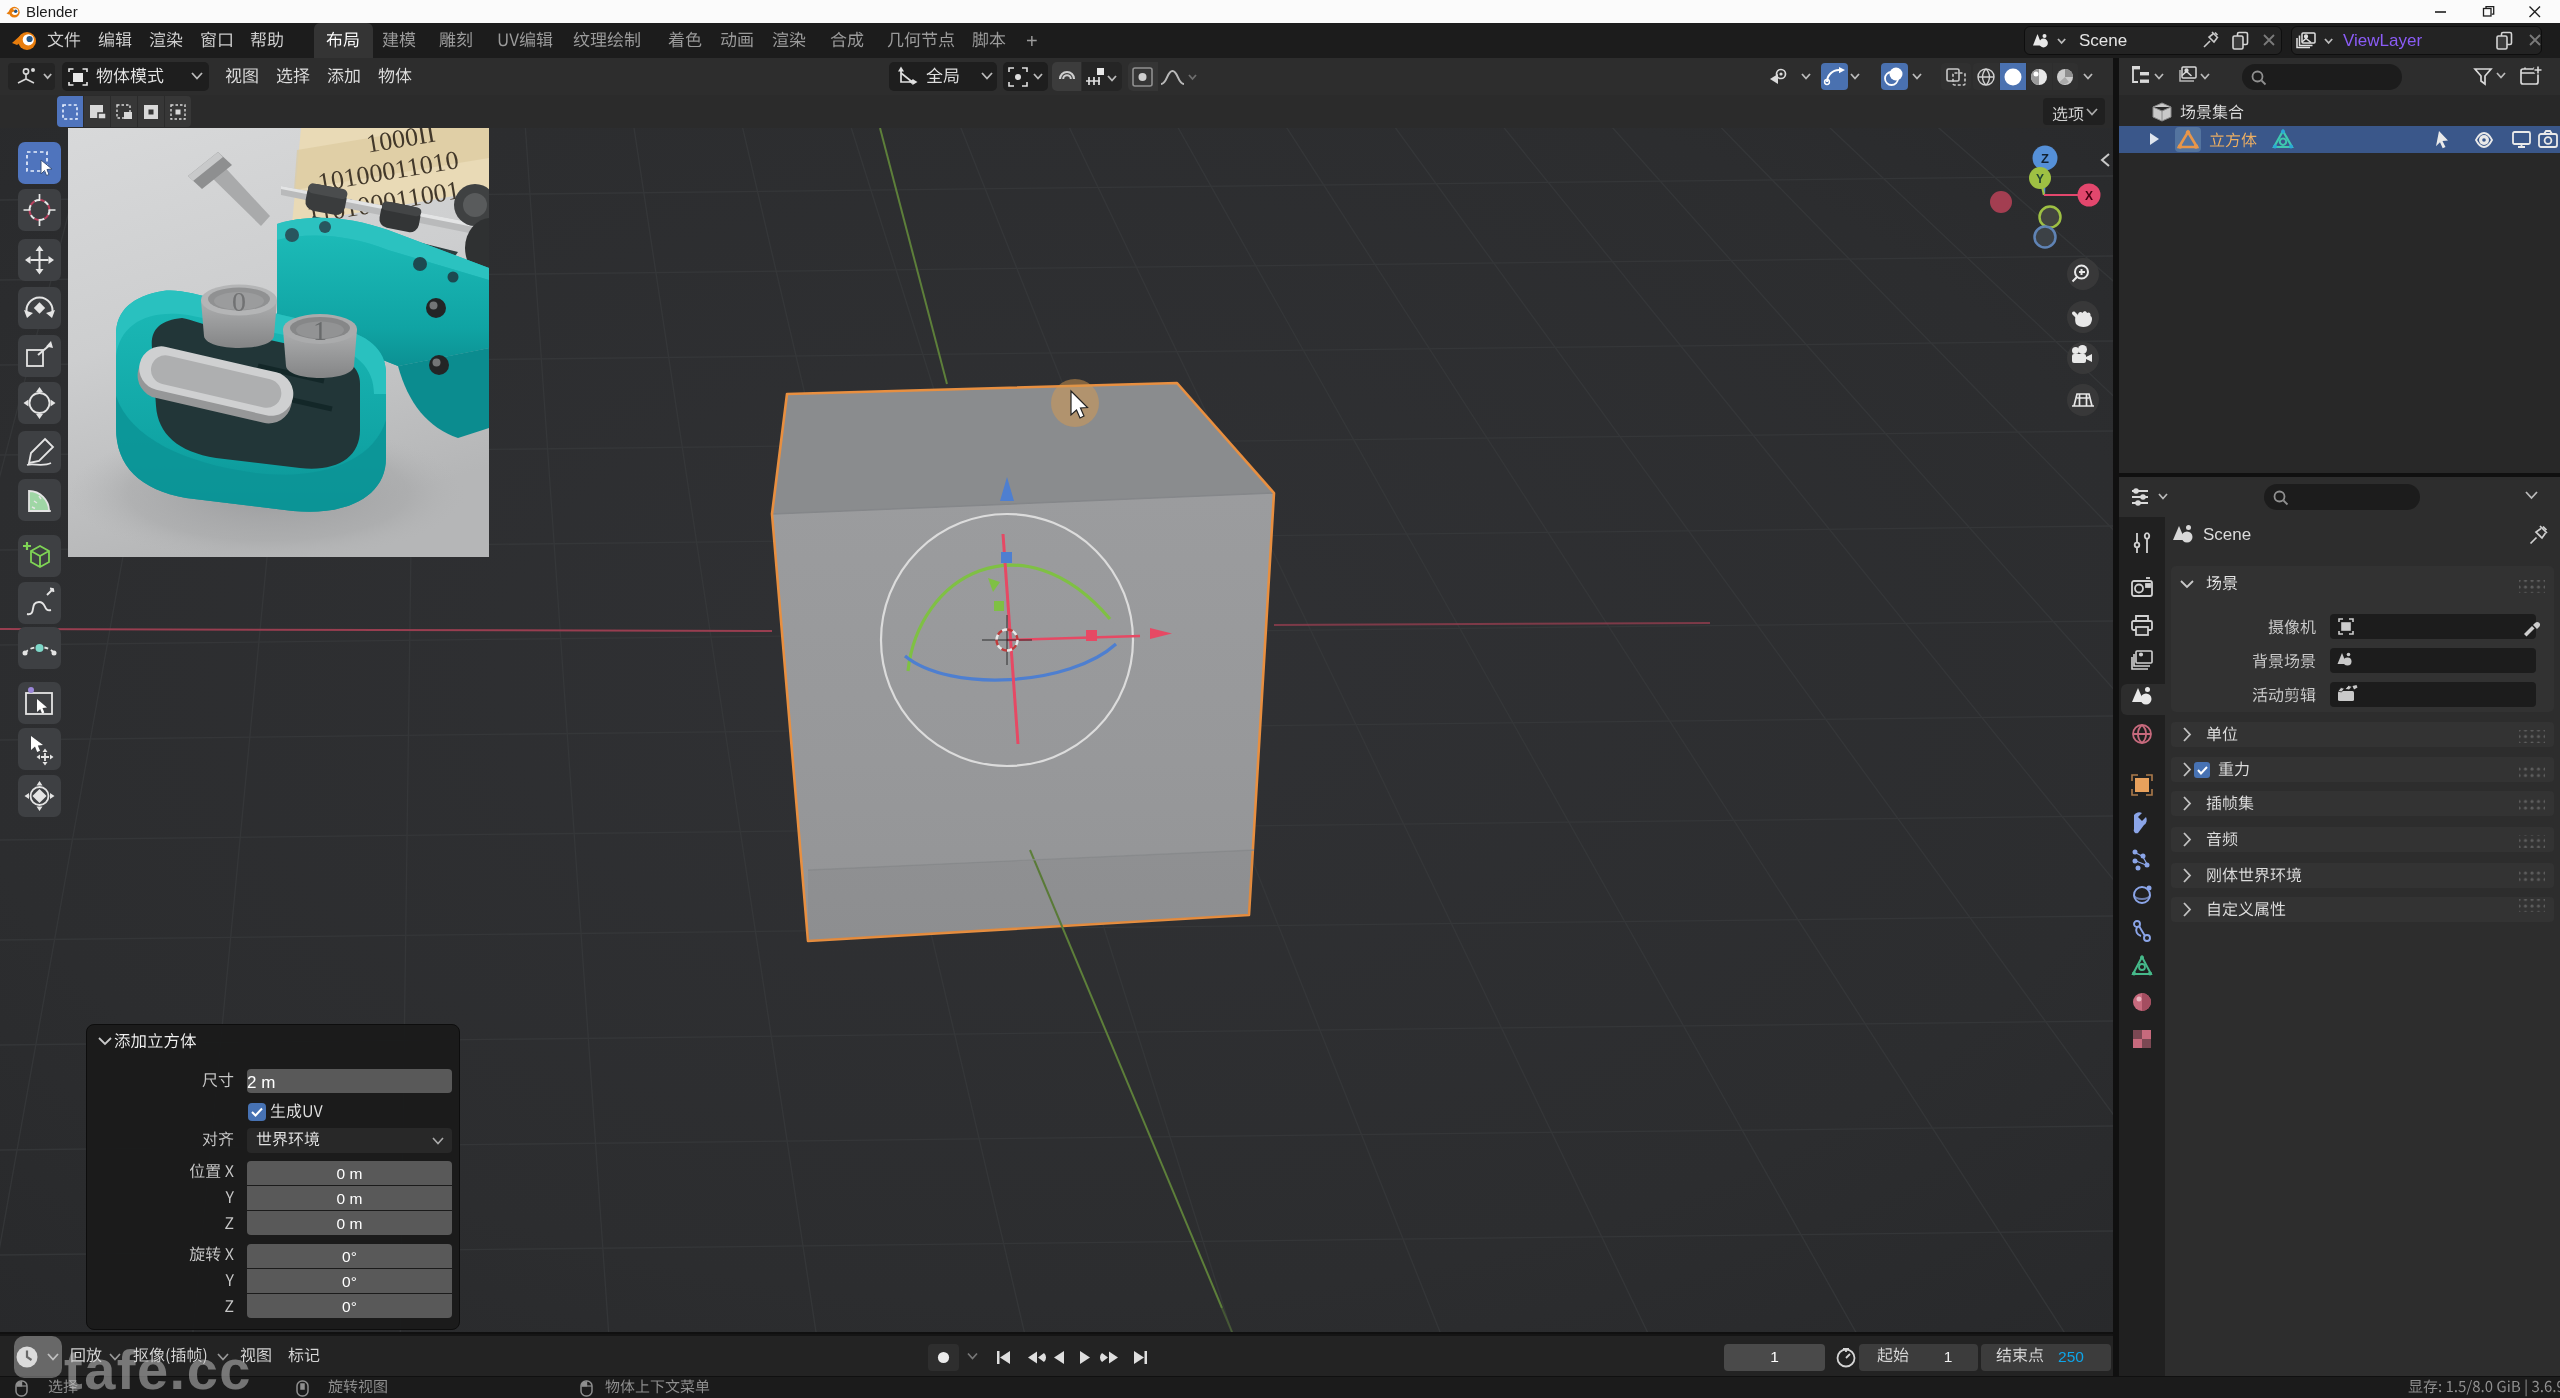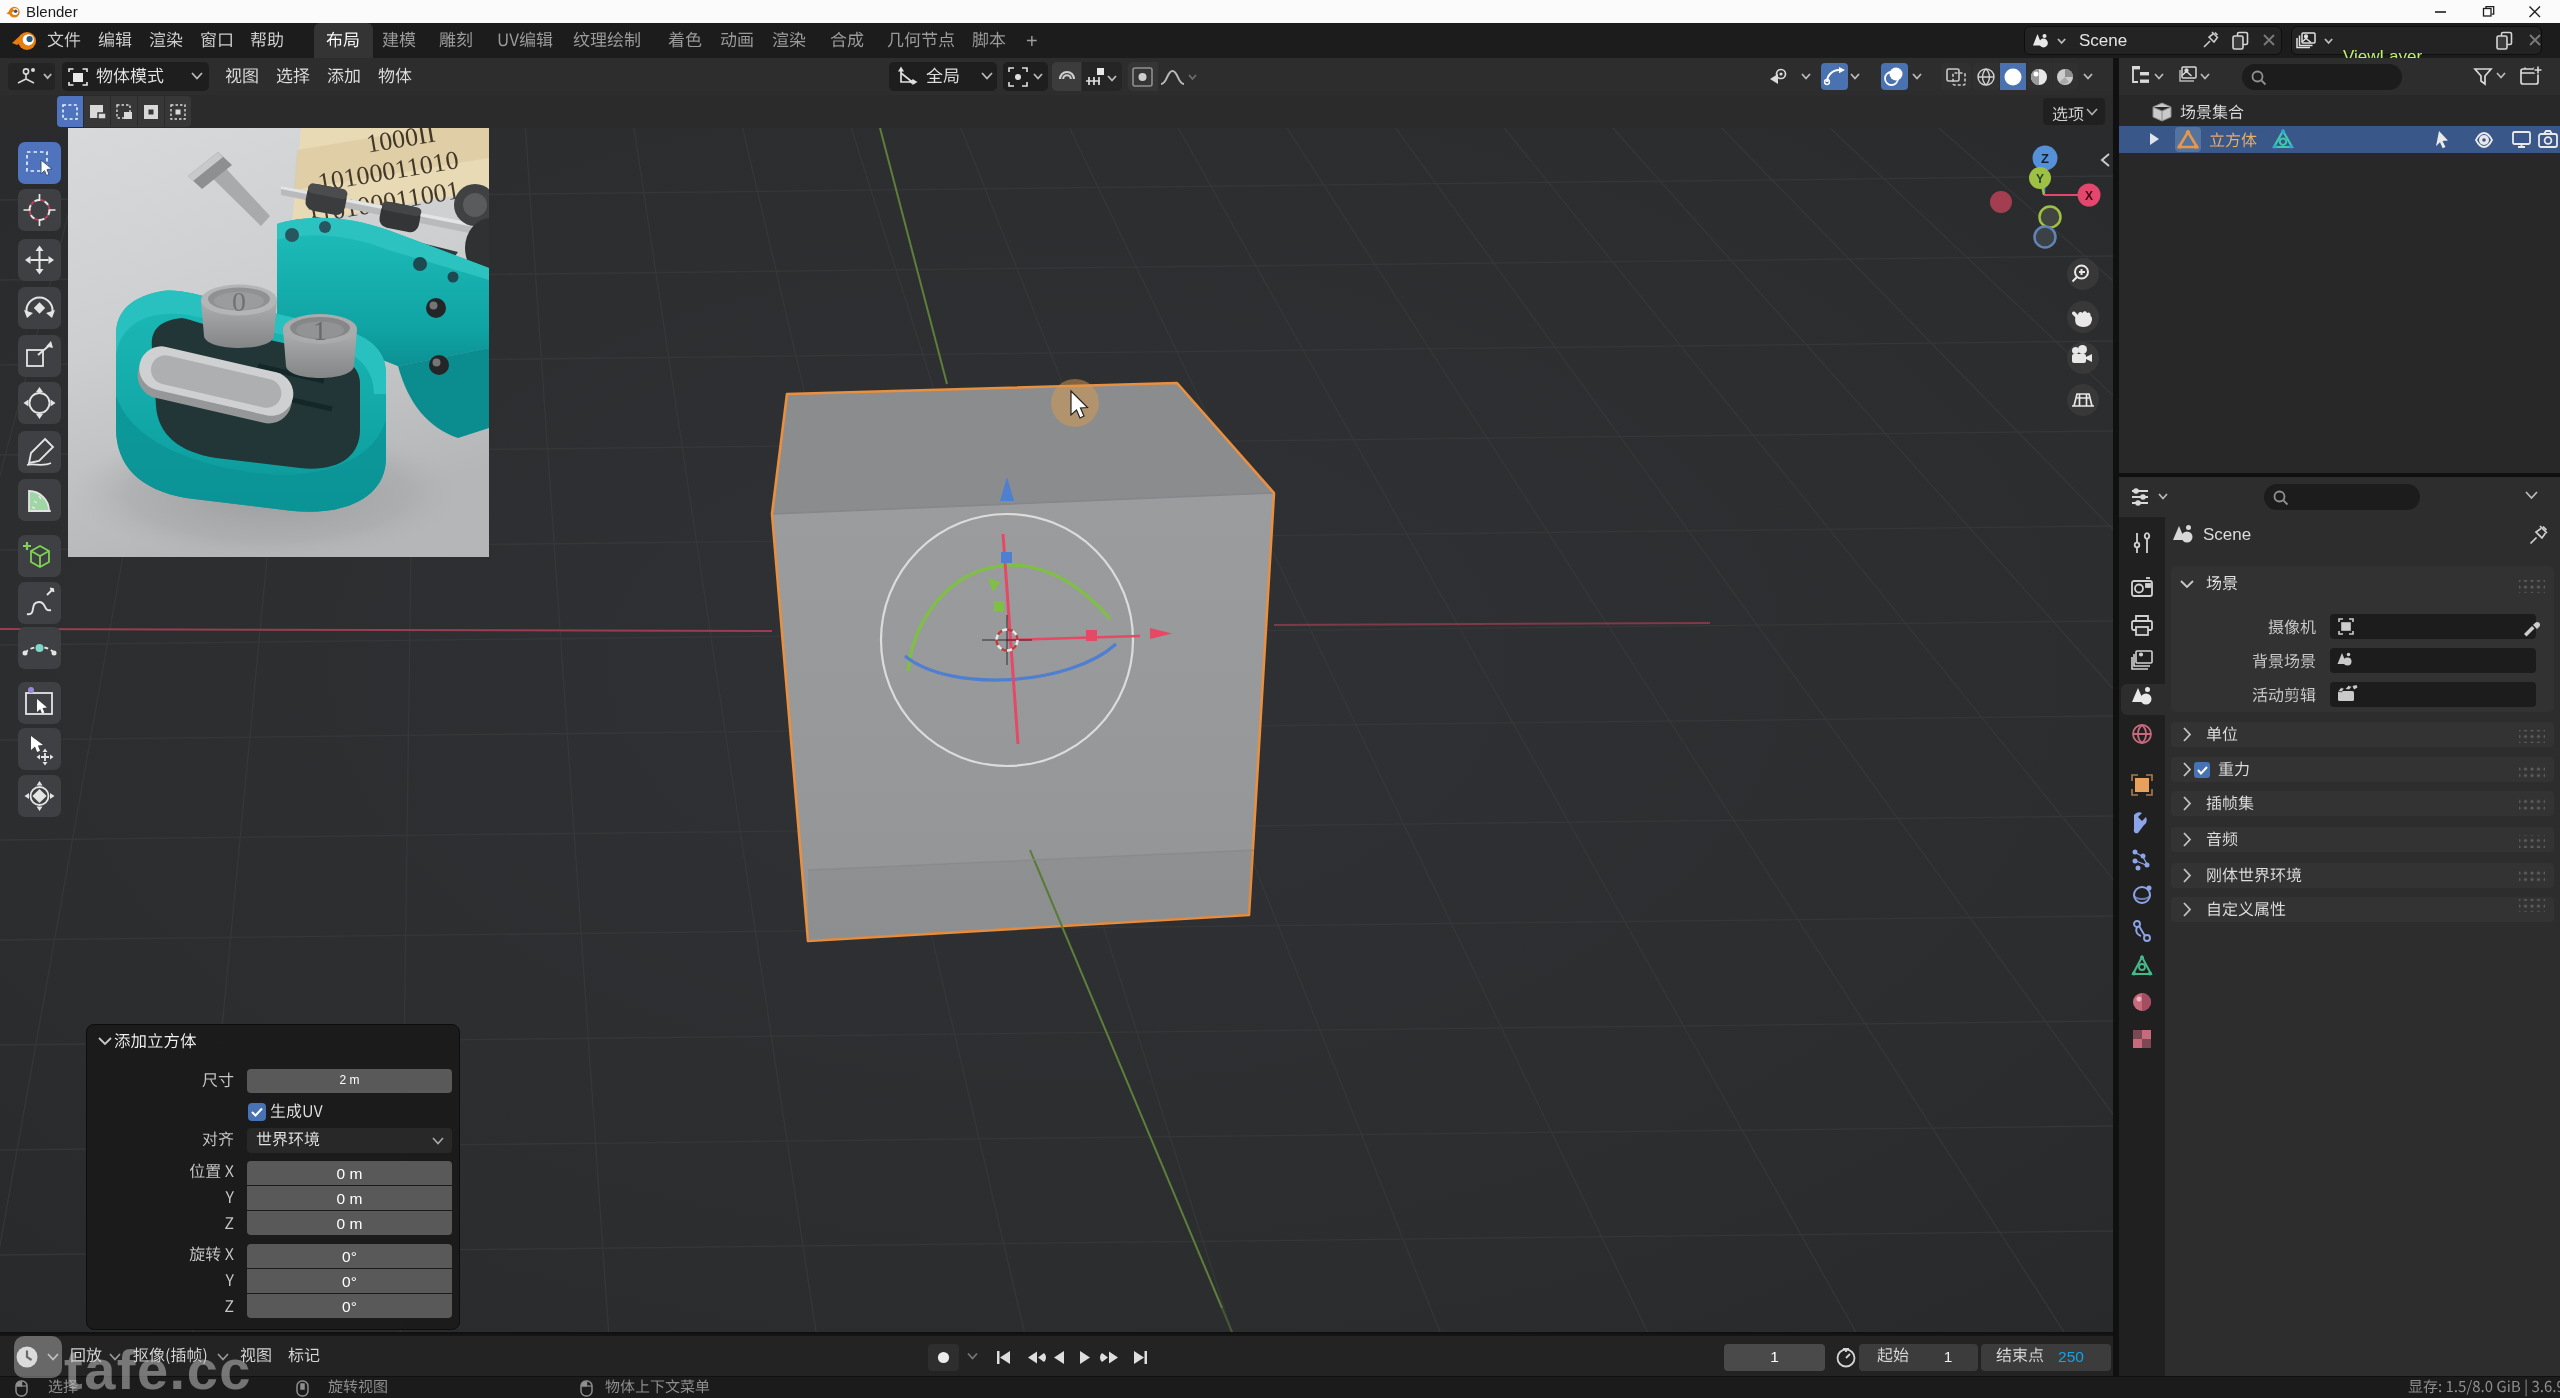--- a/index.html
+++ b/index.html
@@ -57,21 +57,21 @@
  <svg class="a" style="left:2295px;top:8px" width="40" height="19" viewBox="0 0 40 19">
   <g fill="none" stroke="#e0e0e0" stroke-width="1.5">
    <rect x="7" y="2" width="13" height="10" rx="1"></rect>
    <path d="M4.5 4.5 v10 h13"></path>
         <path d="M2 7 v9.5 h13"></path>
    <circle cx="11" cy="5.5" r="1.4" fill="#e0e0e0"></circle>
         <path d="M7 11 l4 -3.5 5 4"></path>
   </g>
   <path d="M30 8 l3.6 4 l3.6 -4" stroke="#bbb" stroke-width="1.8" fill="none"></path>
  </svg>
- <div class="txt" style="left:2343px;top:24px;font-size:17px;color:#bef264">ViewLayer</div>
+ <div class="txt" style="left:2343px;top:8px;font-size:17px;color:#8b5cf6">ViewLayer</div>
  <svg class="a" style="left:2494px;top:7px" width="52" height="22" viewBox="0 0 52 22">
   <g transform="translate(2,2)">
         <rect x="5.5" y="0.5" width="10" height="12" rx="1.5" fill="none" stroke="#d5d5d5" stroke-width="1.6"></rect>
         <rect x="1" y="4" width="10" height="13" rx="1.5" fill="#3b3b3b" stroke="#d5d5d5" stroke-width="1.6"></rect>
       </g>
   <path d="M36 5 l10 10 M46 5 l-10 10" stroke="#7a7a7a" stroke-width="1.8"></path>
  </svg>
 </div>
 
 <div class="a" style="left:0;top:58px;width:2113px;height:37px;background:#2d2d2d">
@@ -548,21 +548,21 @@
 </svg>
 <svg class="a" style="left:2098px;top:24px" width="14" height="16" viewBox="0 0 14 16">
       <path d="M11 2 L4 8 l7 6" stroke="#c9c9c9" stroke-width="2" fill="none"></path>
     </svg>
 
 <div class="a" style="left:86px;top:896px;width:374px;height:306px;background:rgba(26,26,26,0.93);border-radius:8px;border:1px solid #0d0d0d">
  <svg class="a" style="left:10px;top:10px" width="16" height="12" viewBox="0 0 16 12">
         <path d="M2 3 l6 6 6-6" stroke="#c9c9c9" stroke-width="1.8" fill="none"></path>
       </svg>
  <div class="a" style="left:160px;top:44px;width:205px;height:24px;background:#595959;border-radius:4px"></div>
- <div class="txt" style="left:160px;top:48px;width:205px;text-align:center;font-size:12px;color:#fff">2 m</div>
+ <div class="txt" style="left:160px;top:48px;width:205px;font-size:17px;color:#fff">2 m</div>
  <div class="a" style="left:161px;top:78px;width:18px;height:18px;background:#4772b3;border-radius:4px"></div>
  <svg class="a" style="left:163px;top:81px" width="14" height="12" viewBox="0 0 14 12">
         <path d="M2 6 l3.5 3.5 L12 2.5" stroke="#fff" stroke-width="2" fill="none"></path>
       </svg>
  <div class="a" style="left:160px;top:103px;width:205px;height:25px;background:#282828;border-radius:4px"></div>
  <svg class="a" style="left:344px;top:111px" width="14" height="10" viewBox="0 0 14 10">
         <path d="M2 2 l5 5.5 L12 2" stroke="#aaa" stroke-width="1.6" fill="none"></path>
       </svg>
  <div class="a" style="left:160px;top:136px;width:205px;height:24px;background:#595959;border-radius:4px 4px 0 0"></div>
  <div class="a" style="left:160px;top:161px;width:205px;height:24px;background:#595959"></div>

